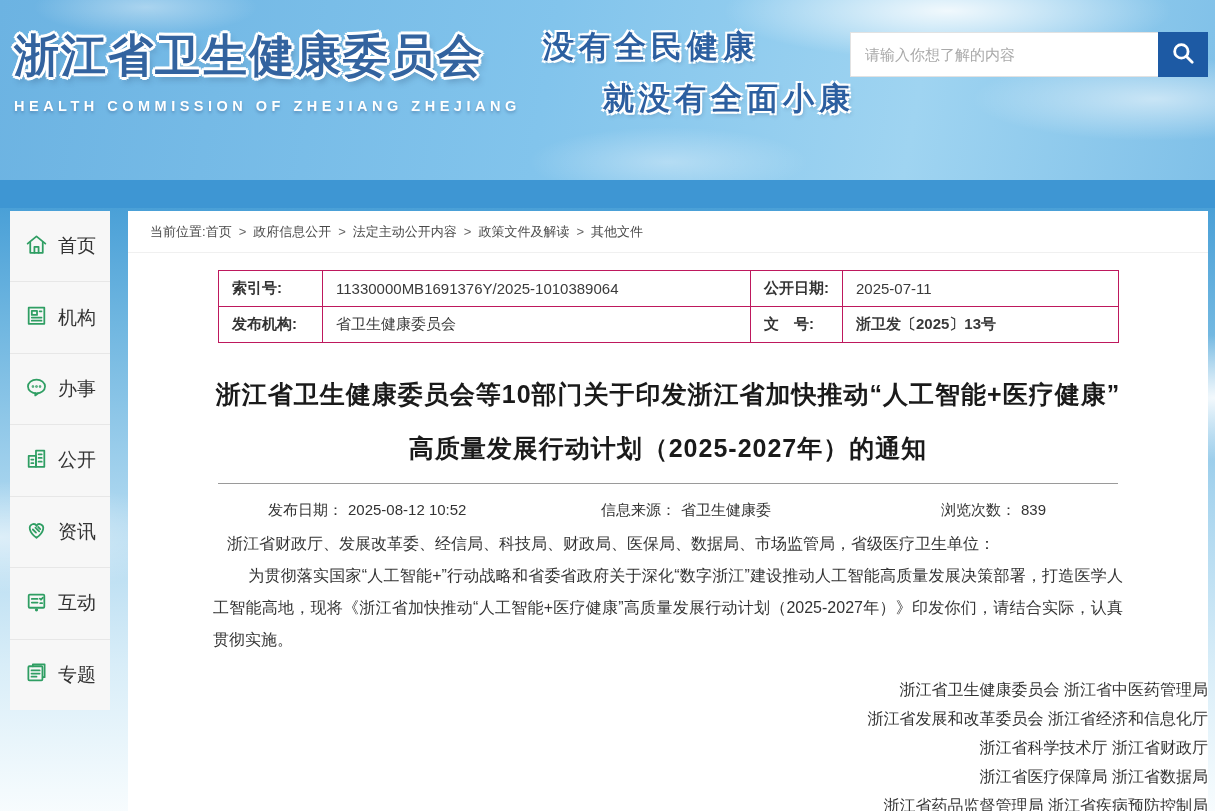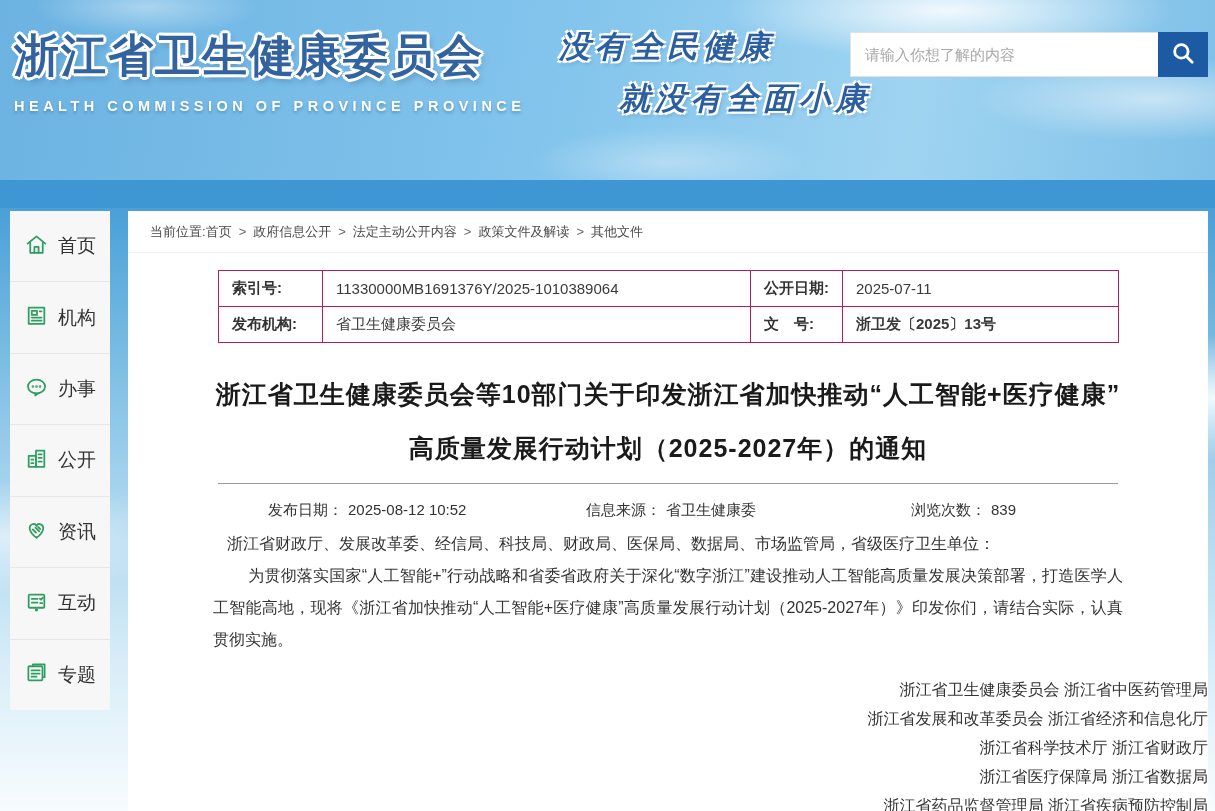--- a/index.html
+++ b/index.html
@@ -20,22 +20,22 @@
   .site-title{
     font-size:45px; font-weight:bold; letter-spacing:2px; color:#33639f;
     text-shadow:-2px -2px 0 #fff,2px -2px 0 #fff,-2px 2px 0 #fff,2px 2px 0 #fff,
                 -3px 0 0 #fff,3px 0 0 #fff,0 -3px 0 #fff,0 3px 0 #fff,
                 3px 5px 6px rgba(40,70,110,.35);
   }
   .site-subtitle{
     margin-top:12px; font-size:14.5px; font-weight:bold; letter-spacing:4.5px;
     color:#ffffff; text-shadow:0 2px 3px rgba(50,90,140,.45);
   }
-  .slogan{ position:absolute; left:559px; top:26px;
-    font-family:"DejaVu Serif","Liberation Serif",serif; font-style:italic; font-weight:bold;
+  .slogan{ position:absolute; left:543px; top:26px;
+    font-family:"DejaVu Serif","Liberation Serif",serif; font-weight:bold;
     color:#2c5fa0; font-size:31px; letter-spacing:5px;
     text-shadow:-2px -2px 0 #fff,2px -2px 0 #fff,-2px 2px 0 #fff,2px 2px 0 #fff,
                  2px 3px 4px rgba(40,70,110,.3);
   }
   .slogan-line2{ padding-left:60px; margin-top:10px; }
 
   .search-box{ position:absolute; right:7px; top:32px; width:358px; height:45px; display:flex;border-radius:11px; }
   .search-input{
     flex:1; height:45px; border:1px solid #e2e2e2; border-right:none; outline:none;
     padding:0 14px; font-size:15px; color:#333; background:#fff;
@@ -91,40 +91,40 @@
   table.doc-info td{ border:1px solid #be185d; height:36px; padding:0 13px; overflow:hidden; white-space:nowrap; }
   td.lbl{ font-weight:bold; color:#333; }
   .c1{ width:104px; } .c2{ width:428px; } .c3{ width:92px; } .c4{ width:276px; }
   td.strong{ font-weight:bold; }
 
   .article-title{ margin-top:24px; text-align:center; font-size:25px; font-weight:bold;
     color:#1a1a1a; line-height:54px; letter-spacing:1px; }
   .divider{ margin:8px 90px 0; border-top:1px solid #9a9a9a; height:0; }
 
   .article-meta{ display:flex; margin-top:14px; padding-left:140px; height:24px;
-    align-items:center; font-size:15px; color:#333; }
+    align-items:center; font-size:15px; color:#333;gap:15px; }
   .meta-seg1{ width:318px; } .meta-seg2{ width:325px; }
   .article-meta .v{ margin-left:5px; }
 
   .article-body{ margin-top:6px; padding:0 85px; font-size:16px; line-height:32px; color:#333; }
   .p-addressee{ text-indent:14px; }
   .p-body{ text-indent:2.2em; text-align:justify; }
 
   .signatures{ margin-top:19px; text-align:right;
     font-size:16px; line-height:29px; color:#333; }
   .article-date{ padding-right:98px; text-align:right; font-size:16px; line-height:29px; color:#333; }
   .attachment-line{ padding:0 85px; text-indent:72px; font-size:16px; line-height:29px; color:#333; }
 </style>
 </head>
 <body>
 
 <div class="header">
   <div class="logo">
     <div class="site-title">浙江省卫生健康委员会</div>
-    <div class="site-subtitle">HEALTH COMMISSION OF PROVINCE PROVINCE</div>
+    <div class="site-subtitle">HEALTH COMMISSION OF ZHEJIANG ZHEJIANG</div>
   </div>
   <div class="slogan">
     <div>没有全民健康</div>
     <div class="slogan-line2">就没有全面小康</div>
   </div>
   <div class="search-box">
     <input class="search-input" type="text" placeholder="请输入你想了解的内容" style="">
     <button class="search-button">
       <span>
         <svg width="26" height="26" viewBox="0 0 24 24" fill="none" stroke="#fff" stroke-width="2.6" stroke-linecap="round">

